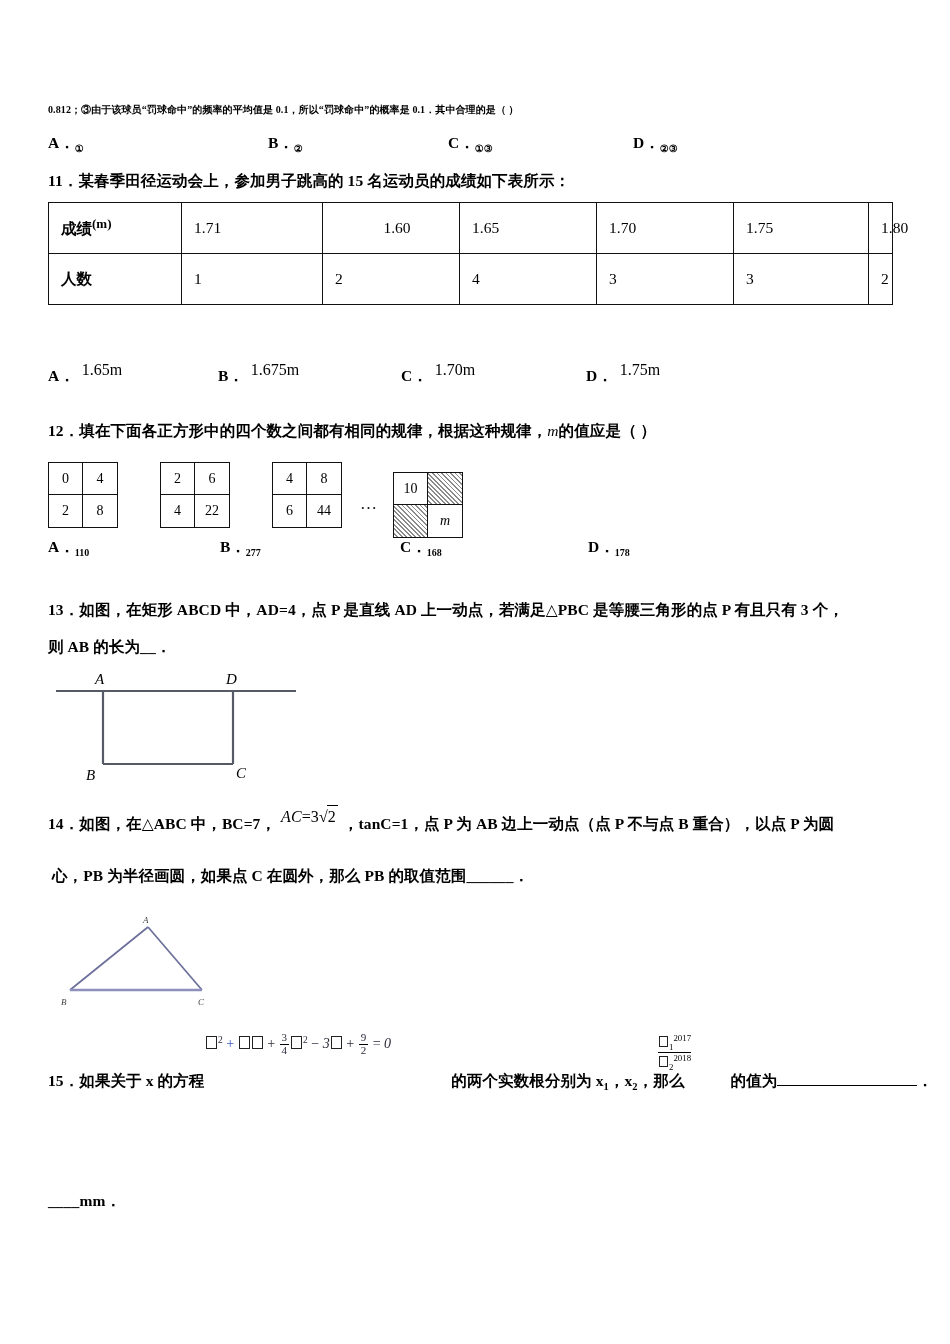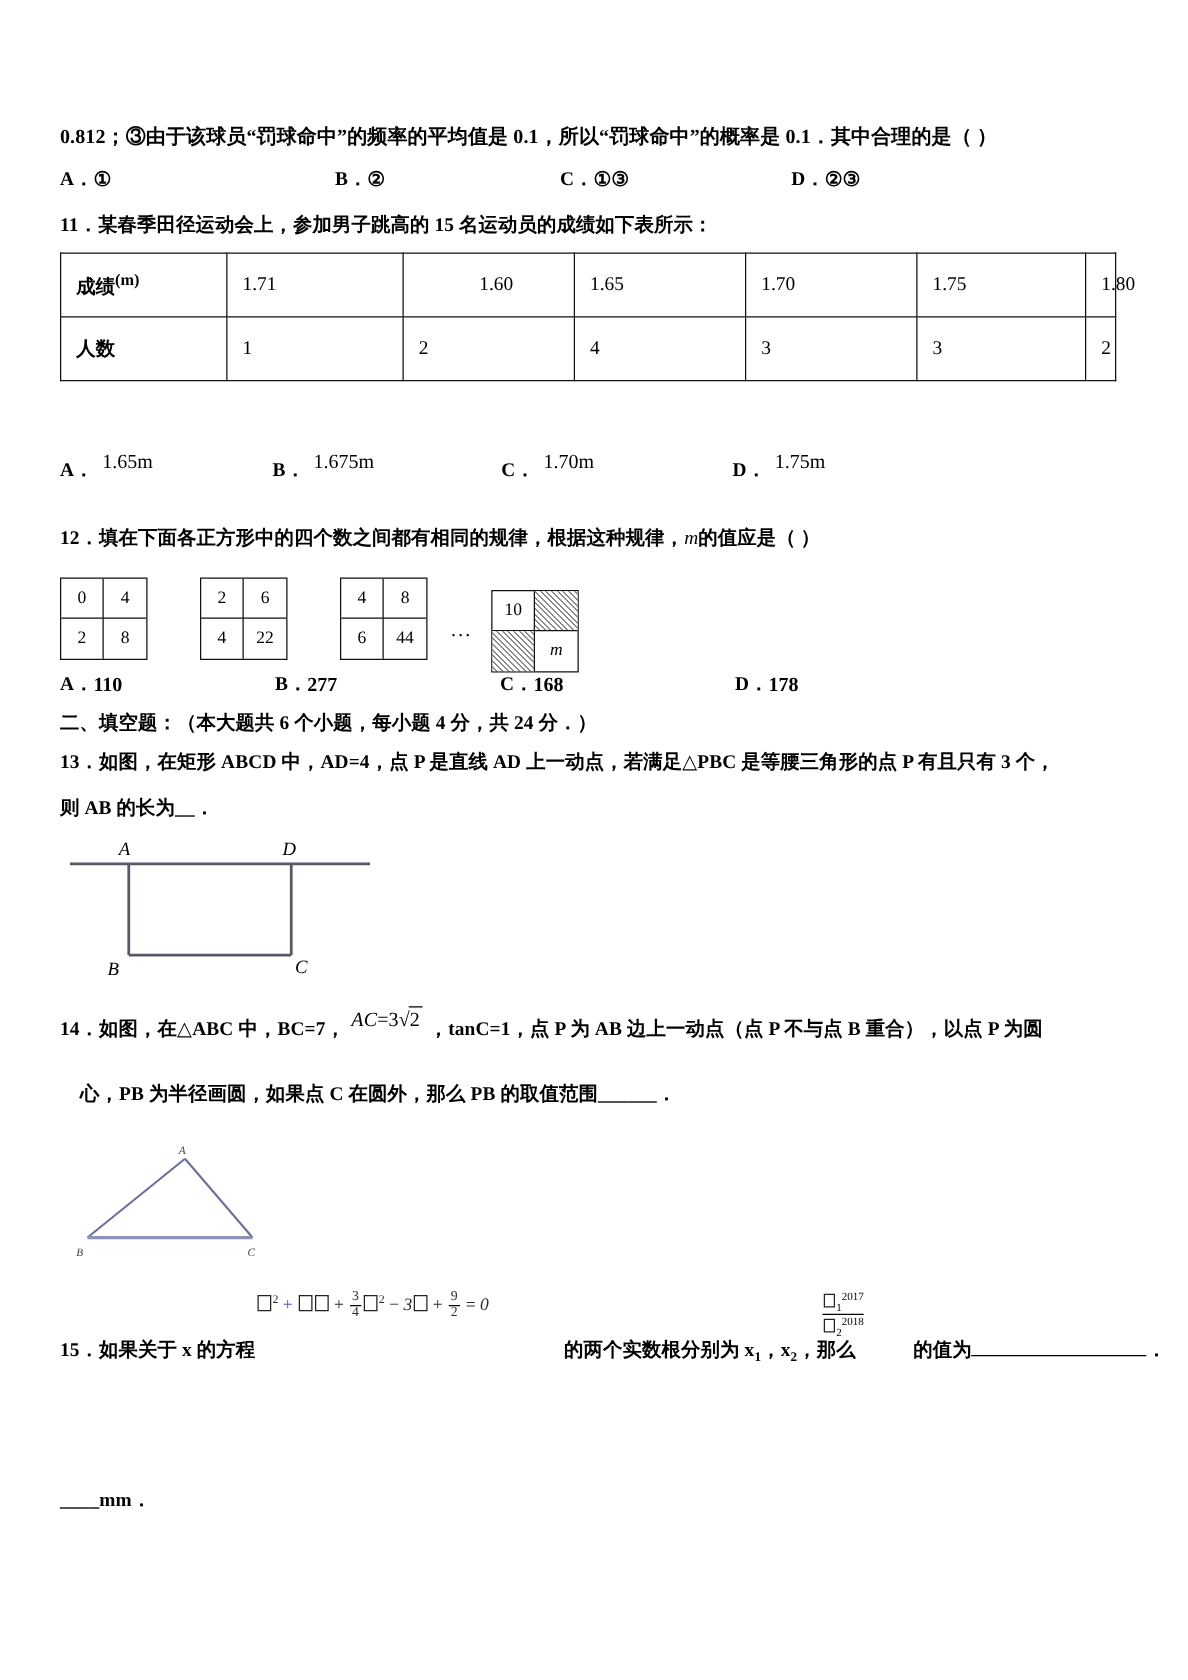--- a/index.html
+++ b/index.html
@@ -29,21 +29,21 @@
     line-height: 22px;
     white-space: nowrap;
     letter-spacing: 0.1px;
   }
   .q-head {
     font-weight: bold;
     font-size: 15.5px;
   }
   .body-text {
     font-weight: bold;
-    font-size: 16px;
+    font-size: 10px;
   }
   .opt-label {
     font-weight: bold;
     font-size: 15.5px;
   }
   .mathitalic {
     font-family: "Liberation Serif", "DejaVu Serif", serif;
     font-style: italic;
   }
   .math-inline {
@@ -296,42 +296,41 @@
     <div class="opt" style="width:188px;">
       <span class="opt-label">C．</span>
       <span class="body-text">168</span>
     </div>
     <div class="opt">
       <span class="opt-label">D．</span>
       <span class="body-text">178</span>
     </div>
   </div>
 
-  <div class="line q-head" style="left:48px; top:568px;">二、填空题：（本大题共 6 个小题，每小题 4 分，共 24 分．）</div>
 
   <div class="line q-head" style="left:48px; top:599px;">13．如图，在矩形 ABCD 中，AD=4，点 P 是直线 AD 上一动点，若满足△PBC 是等腰三角形的点 P 有且只有 3 个，</div>
   <div class="line q-head" style="left:48px; top:636px;">则 AB 的长为__．</div>
 
   <svg class="fig13" style="left:48px; top:668px;" width="270" height="125" viewBox="0 0 270 125">
 
     <line x1="8" y1="23" x2="248" y2="23" stroke="#555a66" stroke-width="2.2"></line>
 
     <line x1="55" y1="23" x2="55" y2="96" stroke="#555a66" stroke-width="2.2"></line>
     <line x1="185" y1="23" x2="185" y2="96" stroke="#555a66" stroke-width="2.2"></line>
     <line x1="55" y1="96" x2="185" y2="96" stroke="#555a66" stroke-width="2.2"></line>
     <text x="47" y="16" font-family="Liberation Serif, serif" font-size="15" font-style="italic">A</text>
     <text x="178" y="16" font-family="Liberation Serif, serif" font-size="15" font-style="italic">D</text>
     <text x="38" y="112" font-family="Liberation Serif, serif" font-size="15" font-style="italic">B</text>
     <text x="188" y="110" font-family="Liberation Serif, serif" font-size="15" font-style="italic">C</text>
   </svg>
 
   <div class="line q-head" style="left:48px; top:812px;">
     <span>14．如图，在△ABC 中，BC=7，</span><span class="math-inline" style="font-weight:normal; position:relative; top:-7px; margin:0 5px;"><span class="mathitalic">AC</span><span>=</span><span>3</span><span>√</span><span class="radical">2</span></span><span>，tanC=1，点 P 为 AB 边上一动点（点 P 不与点 B 重合），以点 P 为圆</span>
   </div>
-  <div class="line q-head" style="left:64px; top:865px;text-align:right;">心，PB 为半径画圆，如果点 C 在圆外，那么 PB 的取值范围______．</div>
+  <div class="line q-head" style="left:52px; top:865px;text-align:right;">心，PB 为半径画圆，如果点 C 在圆外，那么 PB 的取值范围______．</div>
 
   <svg class="fig14" style="left:55px; top:905px;" width="250" height="110" viewBox="0 0 250 110">
     <line x1="15" y1="85" x2="93" y2="22" stroke="#6b6f9a" stroke-width="1.7"></line>
     <line x1="93" y1="22" x2="147" y2="85" stroke="#6b6f9a" stroke-width="1.7"></line>
     <line x1="15" y1="85" x2="147" y2="85" stroke="#8d8fbc" stroke-width="2.6"></line>
     <text x="88" y="18" font-family="Liberation Serif, serif" font-size="9" font-style="italic" fill="#444">A</text>
     <text x="6" y="100" font-family="Liberation Serif, serif" font-size="9" font-style="italic" fill="#444">B</text>
     <text x="143" y="100" font-family="Liberation Serif, serif" font-size="9" font-style="italic" fill="#444">C</text>
   </svg>
 

